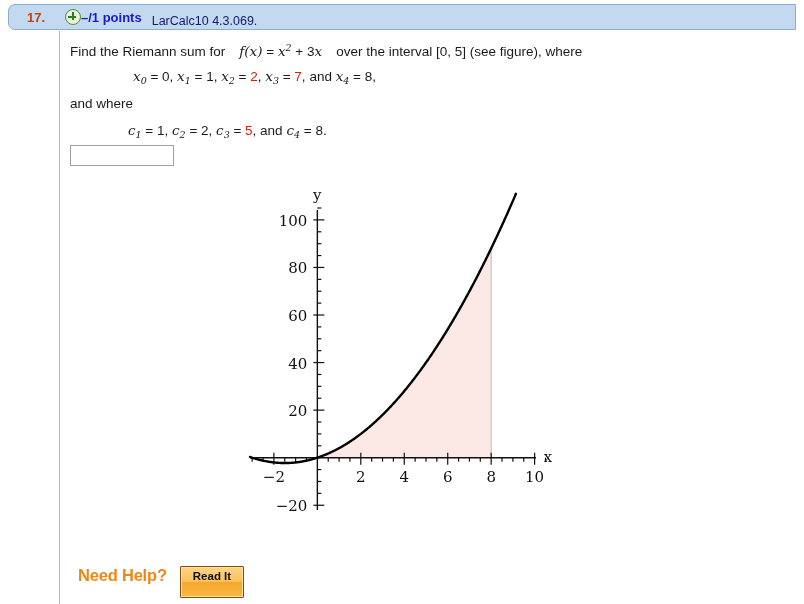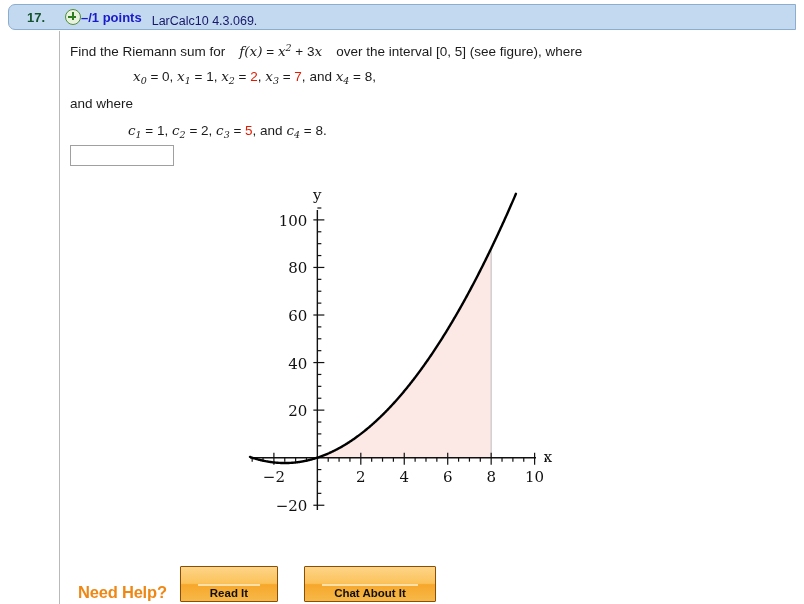--- a/index.html
+++ b/index.html
@@ -28,21 +28,21 @@
     border: 1px solid #8badd0;
     border-top-left-radius: 7px;
     border-bottom-left-radius: 7px;
     box-sizing: border-box;
     display: flex;
     align-items: center;
   }
   .qnum {
     font-weight: bold;
     font-size: 13px;
-    color: #14532d;
+    color: #c2410c;
     margin-left: 18px;
     width: 34px;
   }
   .plus-icon {
     width: 14px;
     height: 14px;
     border-radius: 50%;
     border: 1px solid #4f8f3a;
     background: #e8f2df;
     position: relative;
@@ -128,35 +128,35 @@
     height: 380px;
   }
   .figure svg { display: block; }
 
   
   .needhelp-row {
     position: absolute;
     left: 78px;
     top: 566px;
     display: flex;
-    align-items: flex-end;
+    align-items: flex-start;
   }
   .needhelp-label {
     color: #ef8715;
     font-weight: bold;
     font-size: 16.5px;
     letter-spacing: -0.2px;
     margin-right: 13px;
   }
   .helpbtn {
     border: 1px solid #8a4e06;
     background: linear-gradient(to bottom, #fdd588 0%, #fbc25a 48%, #f7a72b 52%, #f6b949 100%);
     border-radius: 1px;
-    padding: 17px;
-    margin-right: 26px;
+    padding: 0;
+    margin-right: 10px;
     height: 32px;
     box-sizing: border-box;
     cursor: pointer;
   }
   .helpbtn span {
     display: block;
     border: 1px solid #fde0a8;
     height: 100%;
     box-sizing: border-box;
     font-family: "Liberation Sans", sans-serif;
@@ -282,16 +282,13 @@
       <text x="167.3525179856115" y="22" font-family="&quot;DejaVu Serif&quot;, serif" font-size="15" fill="#111" text-anchor="middle">y</text>
       <path d="M 100.00 278.95 L 100.65 279.17 L 101.30 279.40 L 101.96 279.61 L 102.61 279.83 L 103.26 280.04 L 103.91 280.24 L 104.56 280.44 L 105.21 280.64 L 105.87 280.83 L 106.52 281.02 L 107.17 281.20 L 107.82 281.38 L 108.47 281.55 L 109.13 281.72 L 109.78 281.89 L 110.43 282.05 L 111.08 282.21 L 111.73 282.36 L 112.38 282.51 L 113.04 282.66 L 113.69 282.80 L 114.34 282.93 L 114.99 283.07 L 115.64 283.19 L 116.29 283.32 L 116.95 283.44 L 117.60 283.55 L 118.25 283.66 L 118.90 283.77 L 119.55 283.87 L 120.21 283.97 L 120.86 284.06 L 121.51 284.15 L 122.16 284.24 L 122.81 284.32 L 123.46 284.39 L 124.12 284.46 L 124.77 284.53 L 125.42 284.60 L 126.07 284.65 L 126.72 284.71 L 127.38 284.76 L 128.03 284.81 L 128.68 284.85 L 129.33 284.89 L 129.98 284.92 L 130.63 284.95 L 131.29 284.97 L 131.94 285.00 L 132.59 285.01 L 133.24 285.02 L 133.89 285.03 L 134.55 285.04 L 135.20 285.03 L 135.85 285.03 L 136.50 285.02 L 137.15 285.01 L 137.80 284.99 L 138.46 284.97 L 139.11 284.94 L 139.76 284.91 L 140.41 284.87 L 141.06 284.84 L 141.72 284.79 L 142.37 284.74 L 143.02 284.69 L 143.67 284.64 L 144.32 284.58 L 144.97 284.51 L 145.63 284.44 L 146.28 284.37 L 146.93 284.29 L 147.58 284.21 L 148.23 284.12 L 148.88 284.03 L 149.54 283.94 L 150.19 283.84 L 150.84 283.73 L 151.49 283.63 L 152.14 283.51 L 152.80 283.40 L 153.45 283.28 L 154.10 283.15 L 154.75 283.02 L 155.40 282.89 L 156.05 282.75 L 156.71 282.61 L 157.36 282.46 L 158.01 282.31 L 158.66 282.16 L 159.31 282.00 L 159.97 281.84 L 160.62 281.67 L 161.27 281.50 L 161.92 281.32 L 162.57 281.14 L 163.22 280.95 L 163.88 280.77 L 164.53 280.57 L 165.18 280.37 L 165.83 280.17 L 166.48 279.97 L 167.14 279.76 L 167.79 279.54 L 168.44 279.32 L 169.09 279.10 L 169.74 278.87 L 170.39 278.64 L 171.05 278.40 L 171.70 278.16 L 172.35 277.92 L 173.00 277.67 L 173.65 277.42 L 174.31 277.16 L 174.96 276.90 L 175.61 276.63 L 176.26 276.36 L 176.91 276.09 L 177.56 275.81 L 178.22 275.52 L 178.87 275.24 L 179.52 274.94 L 180.17 274.65 L 180.82 274.35 L 181.47 274.04 L 182.13 273.73 L 182.78 273.42 L 183.43 273.10 L 184.08 272.78 L 184.73 272.46 L 185.39 272.13 L 186.04 271.79 L 186.69 271.45 L 187.34 271.11 L 187.99 270.76 L 188.64 270.41 L 189.30 270.05 L 189.95 269.69 L 190.60 269.33 L 191.25 268.96 L 191.90 268.59 L 192.56 268.21 L 193.21 267.83 L 193.86 267.44 L 194.51 267.05 L 195.16 266.66 L 195.81 266.26 L 196.47 265.86 L 197.12 265.45 L 197.77 265.04 L 198.42 264.62 L 199.07 264.20 L 199.73 263.78 L 200.38 263.35 L 201.03 262.91 L 201.68 262.48 L 202.33 262.04 L 202.98 261.59 L 203.64 261.14 L 204.29 260.69 L 204.94 260.23 L 205.59 259.76 L 206.24 259.30 L 206.89 258.82 L 207.55 258.35 L 208.20 257.87 L 208.85 257.38 L 209.50 256.90 L 210.15 256.40 L 210.81 255.91 L 211.46 255.40 L 212.11 254.90 L 212.76 254.39 L 213.41 253.87 L 214.06 253.36 L 214.72 252.83 L 215.37 252.31 L 216.02 251.77 L 216.67 251.24 L 217.32 250.70 L 217.98 250.15 L 218.63 249.60 L 219.28 249.05 L 219.93 248.49 L 220.58 247.93 L 221.23 247.37 L 221.89 246.80 L 222.54 246.22 L 223.19 245.64 L 223.84 245.06 L 224.49 244.47 L 225.15 243.88 L 225.80 243.29 L 226.45 242.69 L 227.10 242.08 L 227.75 241.48 L 228.40 240.86 L 229.06 240.25 L 229.71 239.62 L 230.36 239.00 L 231.01 238.37 L 231.66 237.73 L 232.32 237.10 L 232.97 236.45 L 233.62 235.81 L 234.27 235.15 L 234.92 234.50 L 235.57 233.84 L 236.23 233.17 L 236.88 232.51 L 237.53 231.83 L 238.18 231.16 L 238.83 230.48 L 239.48 229.79 L 240.14 229.10 L 240.79 228.41 L 241.44 227.71 L 242.09 227.00 L 242.74 226.30 L 243.40 225.59 L 244.05 224.87 L 244.70 224.15 L 245.35 223.43 L 246.00 222.70 L 246.65 221.97 L 247.31 221.23 L 247.96 220.49 L 248.61 219.74 L 249.26 218.99 L 249.91 218.24 L 250.57 217.48 L 251.22 216.72 L 251.87 215.95 L 252.52 215.18 L 253.17 214.40 L 253.82 213.62 L 254.48 212.84 L 255.13 212.05 L 255.78 211.26 L 256.43 210.46 L 257.08 209.66 L 257.74 208.86 L 258.39 208.05 L 259.04 207.23 L 259.69 206.41 L 260.34 205.59 L 260.99 204.77 L 261.65 203.93 L 262.30 203.10 L 262.95 202.26 L 263.60 201.41 L 264.25 200.57 L 264.91 199.71 L 265.56 198.86 L 266.21 198.00 L 266.86 197.13 L 267.51 196.26 L 268.16 195.39 L 268.82 194.51 L 269.47 193.63 L 270.12 192.74 L 270.77 191.85 L 271.42 190.95 L 272.07 190.05 L 272.73 189.15 L 273.38 188.24 L 274.03 187.33 L 274.68 186.41 L 275.33 185.49 L 275.99 184.57 L 276.64 183.64 L 277.29 182.70 L 277.94 181.77 L 278.59 180.82 L 279.24 179.88 L 279.90 178.93 L 280.55 177.97 L 281.20 177.01 L 281.85 176.05 L 282.50 175.08 L 283.16 174.11 L 283.81 173.13 L 284.46 172.15 L 285.11 171.16 L 285.76 170.17 L 286.41 169.18 L 287.07 168.18 L 287.72 167.18 L 288.37 166.17 L 289.02 165.16 L 289.67 164.15 L 290.33 163.13 L 290.98 162.10 L 291.63 161.08 L 292.28 160.04 L 292.93 159.01 L 293.58 157.97 L 294.24 156.92 L 294.89 155.87 L 295.54 154.82 L 296.19 153.76 L 296.84 152.70 L 297.49 151.63 L 298.15 150.56 L 298.80 149.49 L 299.45 148.41 L 300.10 147.32 L 300.75 146.24 L 301.41 145.14 L 302.06 144.05 L 302.71 142.95 L 303.36 141.84 L 304.01 140.73 L 304.66 139.62 L 305.32 138.50 L 305.97 137.38 L 306.62 136.25 L 307.27 135.12 L 307.92 133.99 L 308.58 132.85 L 309.23 131.70 L 309.88 130.56 L 310.53 129.40 L 311.18 128.25 L 311.83 127.09 L 312.49 125.92 L 313.14 124.75 L 313.79 123.58 L 314.44 122.40 L 315.09 121.22 L 315.75 120.03 L 316.40 118.84 L 317.05 117.65 L 317.70 116.45 L 318.35 115.24 L 319.00 114.04 L 319.66 112.82 L 320.31 111.61 L 320.96 110.39 L 321.61 109.16 L 322.26 107.93 L 322.92 106.70 L 323.57 105.46 L 324.22 104.22 L 324.87 102.97 L 325.52 101.72 L 326.17 100.47 L 326.83 99.21 L 327.48 97.95 L 328.13 96.68 L 328.78 95.41 L 329.43 94.13 L 330.08 92.85 L 330.74 91.56 L 331.39 90.28 L 332.04 88.98 L 332.69 87.68 L 333.34 86.38 L 334.00 85.08 L 334.65 83.77 L 335.30 82.45 L 335.95 81.13 L 336.60 79.81 L 337.25 78.48 L 337.91 77.15 L 338.56 75.81 L 339.21 74.47 L 339.86 73.13 L 340.51 71.78 L 341.17 70.43 L 341.82 69.07 L 342.47 67.71 L 343.12 66.34 L 343.77 64.97 L 344.42 63.59 L 345.08 62.22 L 345.73 60.83 L 346.38 59.44 L 347.03 58.05 L 347.68 56.66 L 348.34 55.26 L 348.99 53.85 L 349.64 52.44 L 350.29 51.03 L 350.94 49.61 L 351.59 48.19 L 352.25 46.76 L 352.90 45.33 L 353.55 43.90 L 354.20 42.46 L 354.85 41.02 L 355.51 39.57 L 356.16 38.12 L 356.81 36.66 L 357.46 35.20 L 358.11 33.74 L 358.76 32.27 L 359.42 30.80 L 360.07 29.32 L 360.72 27.84 L 361.37 26.35 L 362.02 24.86 L 362.67 23.37 L 363.33 21.87 L 363.98 20.36 L 364.63 18.86 L 365.28 17.34 L 365.93 15.83" fill="none" stroke="#000000" stroke-width="2.4" stroke-linecap="round"></path>
     </svg>
 </div>
 
 <div class="needhelp-row">
   <span class="needhelp-label">Need Help?</span>
   <button class="helpbtn">
     <span>Read It</span>
   </button>
-  <button class="helpbtn">
-    <span>Chat About It</span>
-  </button>
 </div>
 
 </body></html>

